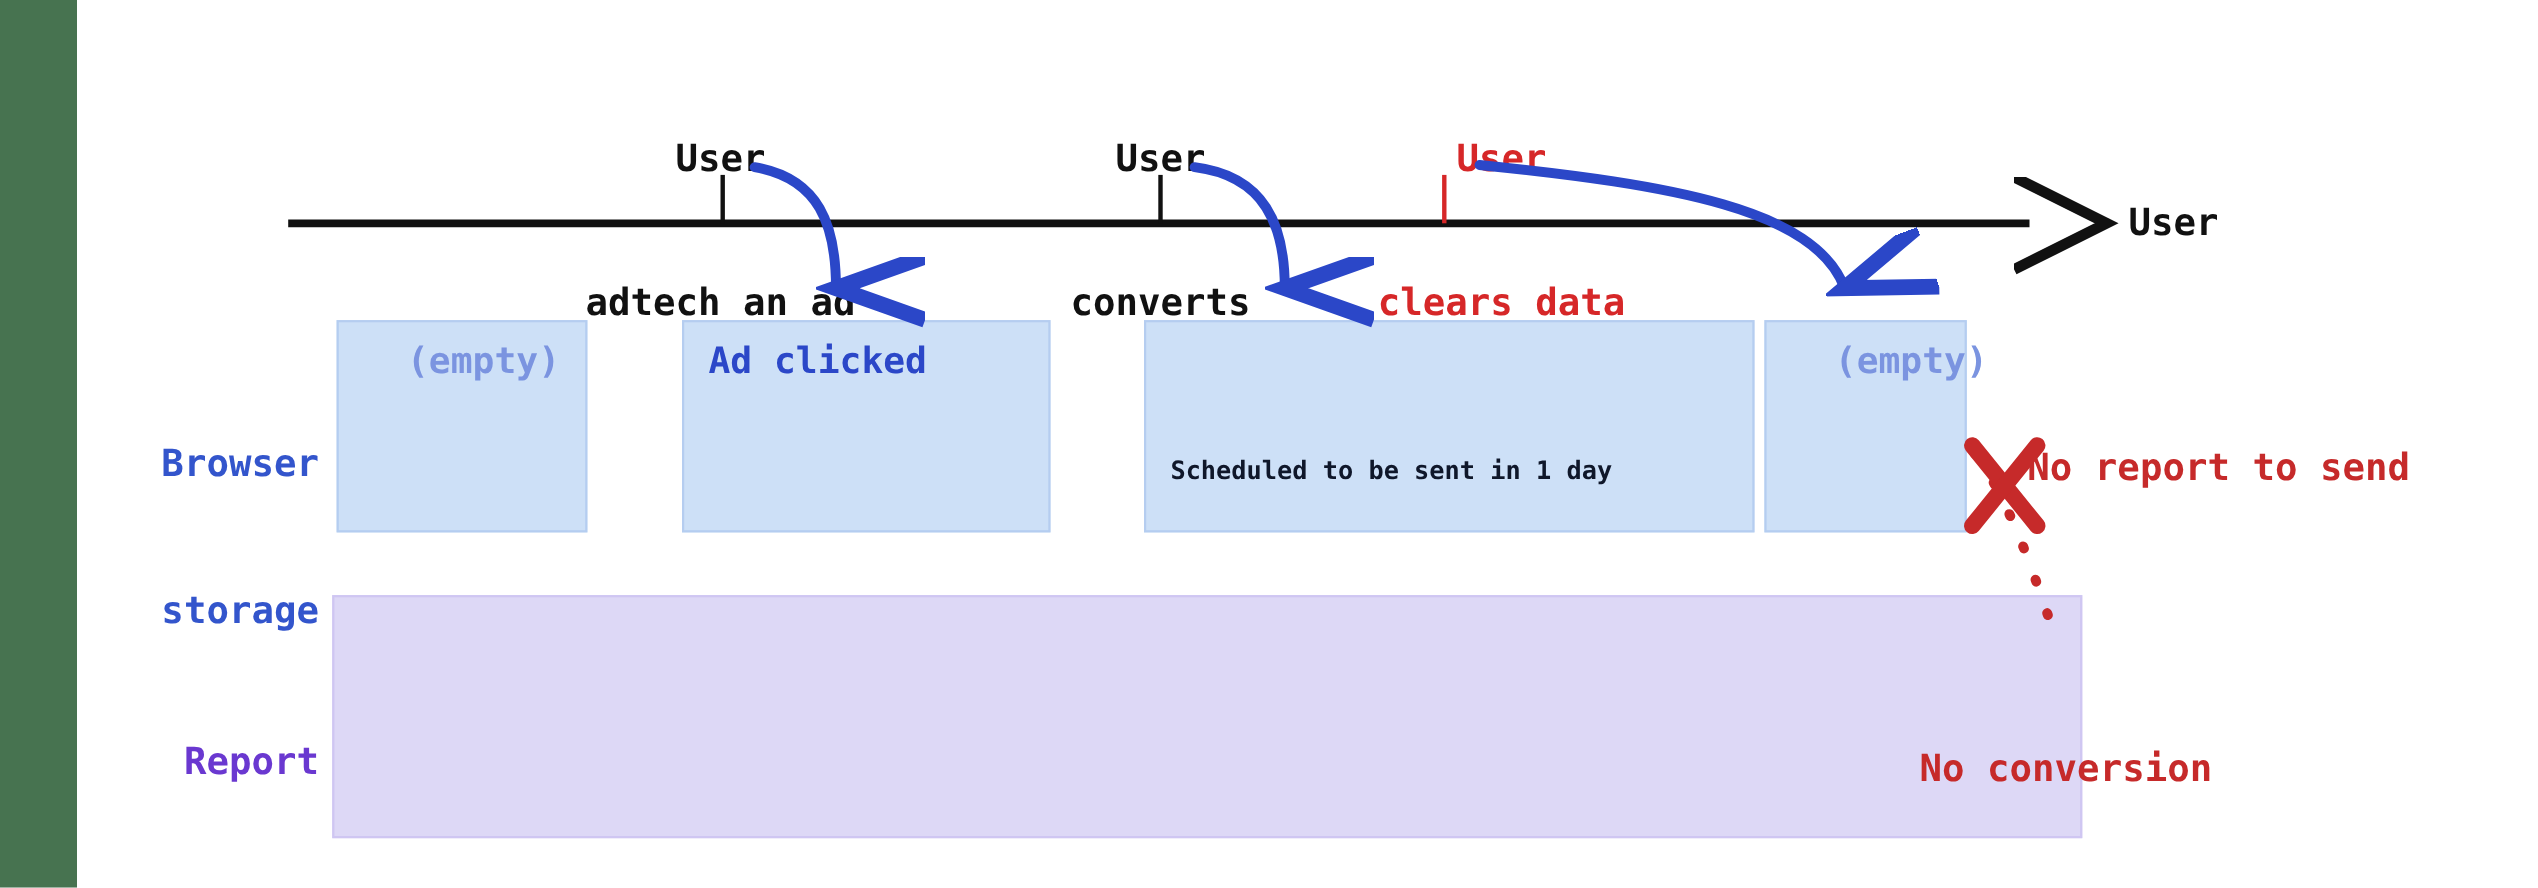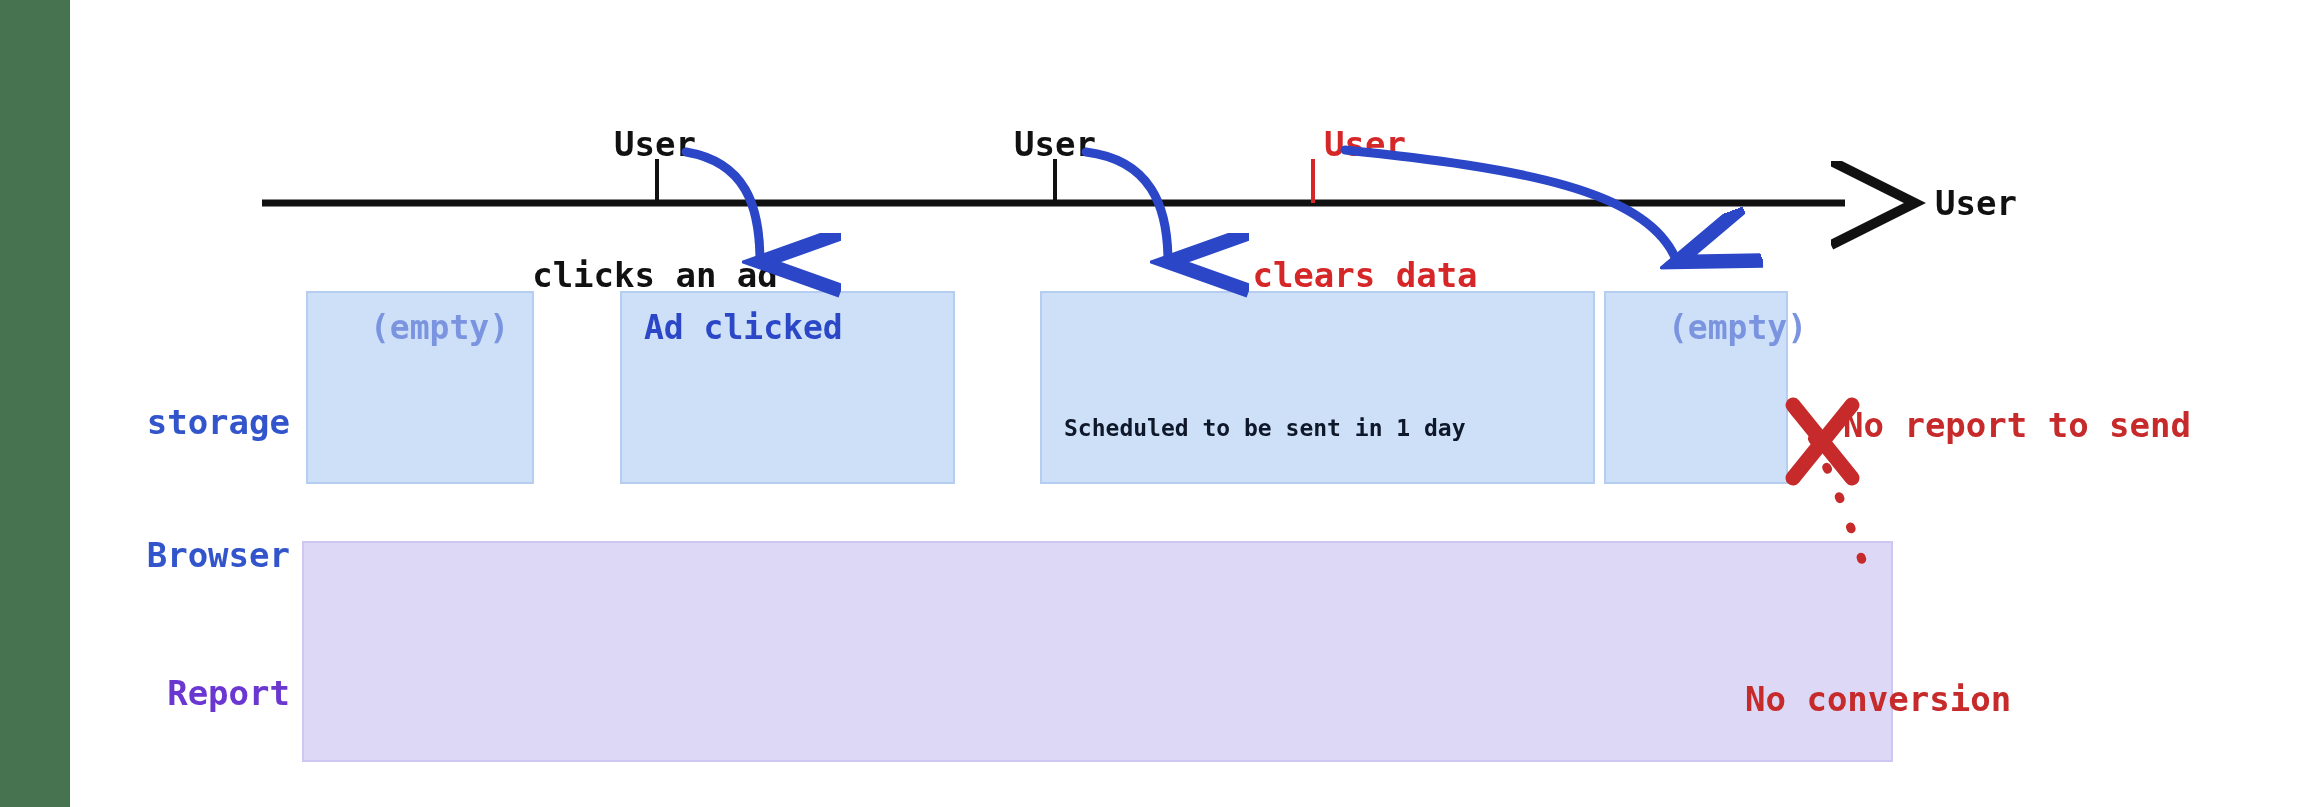--- a/index.html
+++ b/index.html
@@ -107,37 +107,38 @@
 </style>
 </head>
 <body>
 
 <div id="stage">
 
   <div class="green-strip"></div>
 
   <div class="lbl ev-label" style="left:455px; top:36px; width:400px;">
     <div>User</div>
-    <div>clicks an ad</div>
+    <div>adtech an ad</div>
   </div>
 
   <div class="lbl ev-label" style="left:865px; top:36px; width:380px;">
     <div>User</div>
+    <div>converts</div>
   </div>
 
   <div class="lbl ev-label red" style="left:1165px; top:36px; width:400px;">
     <div>User</div>
     <div>clears data</div>
   </div>
 
   <div class="lbl time-label">User</div>
 
   <div class="lbl row-label browser">
+    <div>Browser</div>
     <div>storage</div>
-    <div>Browser</div>
   </div>
 
   <div class="lbl row-label adtech">
     <div>Report</div>
     <div>server</div>
   </div>
 
   <div class="store-box" style="left:306px; top:291px; width:228px; height:193px;">
     <div class="txt muted">(empty)</div>
   </div>

